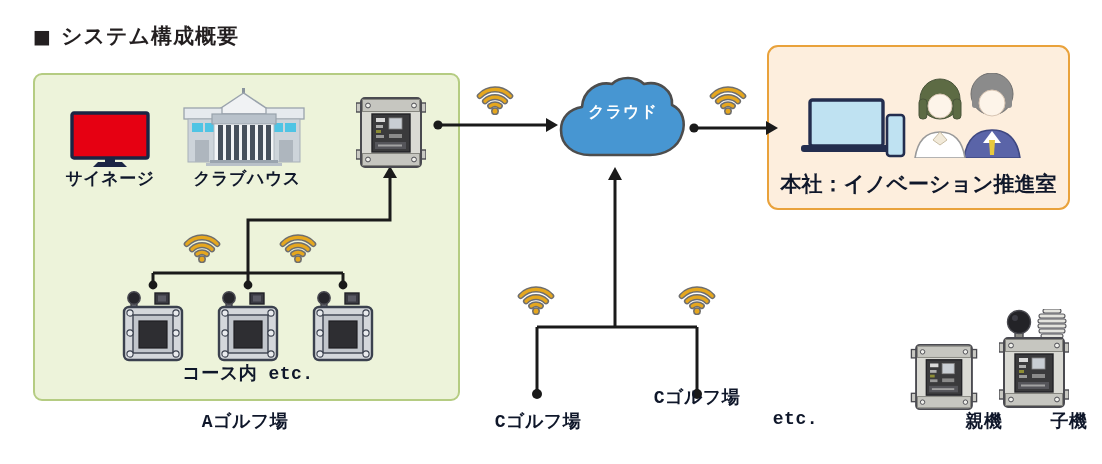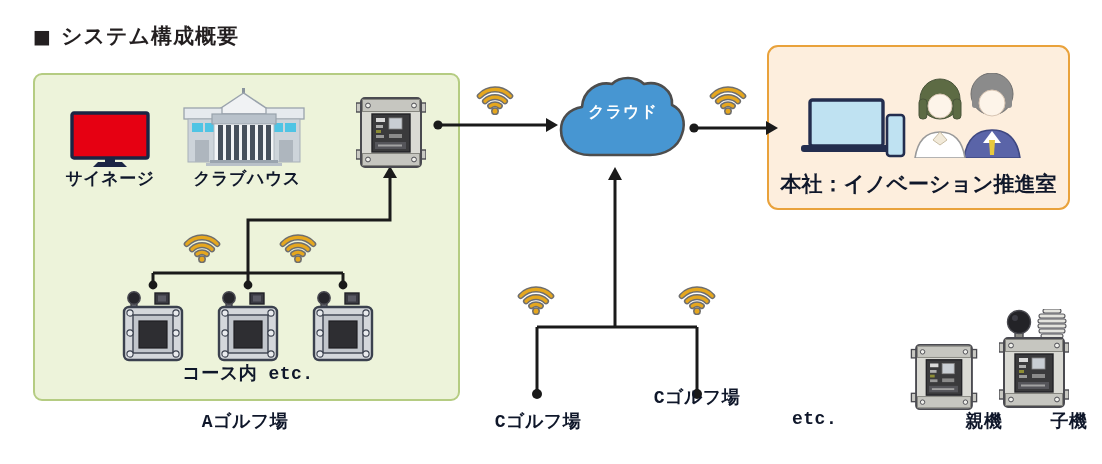--- a/index.html
+++ b/index.html
@@ -19,21 +19,21 @@
   
   .lbl{position:absolute;font-weight:bold;text-align:center;color:#0f172a;letter-spacing:0.5px;font-family:Liberation Mono, monospace;}
   .lbl-lg{font-size:18px;}
   .lbl-md{font-size:17px;}
   #lbl-signage{left:40px;top:167px;width:140px;}
   #lbl-clubhouse{left:177px;top:167px;width:140px;}
   #lbl-course{left:148px;top:361px;width:200px;font-size:18px;}
   #lbl-site-a{left:170px;top:409px;width:150px;}
   #lbl-site-b{left:463px;top:409px;width:150px;}
   #lbl-site-c{left:622px;top:385px;width:150px;}
-  #lbl-etc{left:748px;top:409px;width:70px;text-align:left;margin-left:44px;}
+  #lbl-etc{left:748px;top:409px;width:70px;text-align:right;}
   #lbl-parent{left:934px;top:409px;width:100px;}
   #lbl-child{left:1019px;top:409px;width:100px;}
   #lbl-hq{left:767px;top:170px;width:303px;font-size:21px;letter-spacing:0;}
   
   #cloud{left:556px;top:72px;width:134px;height:94px;}
   #cloud .cloud-label{position:absolute;left:0;top:30px;width:100%;text-align:center;
     color:#ffffff;font-size:16px;font-weight:bold;letter-spacing:1px;}
   svg{display:block;}
 </style>
 </head>

